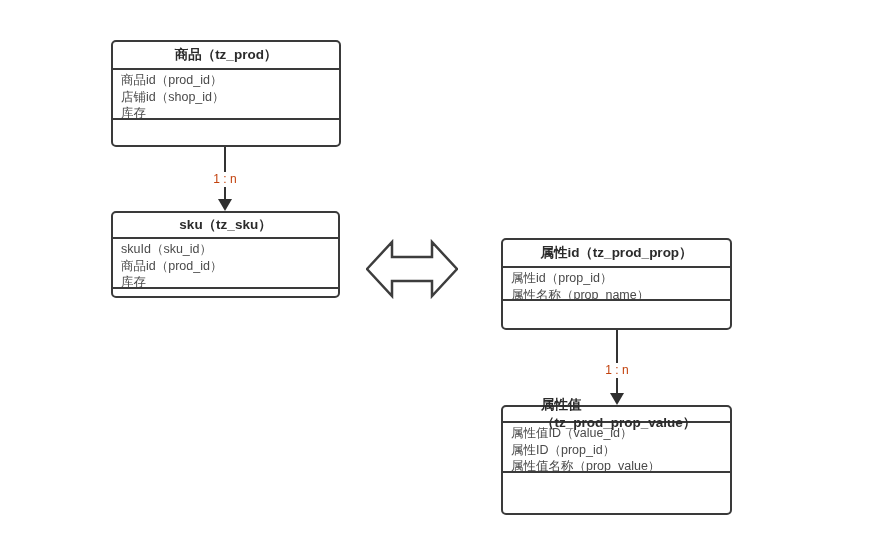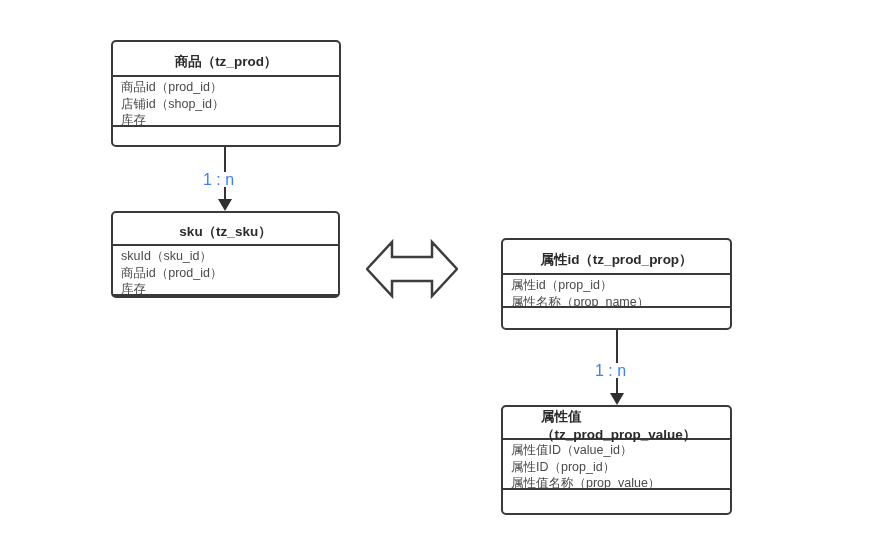--- a/index.html
+++ b/index.html
@@ -10,21 +10,20 @@
   .entity{
     position:absolute;box-sizing:border-box;
     border:2px solid #3a3a3a;border-radius:5px;background:#fff;
     display:flex;flex-direction:column;color:#4a4a4a;
   }
   .entity .hd{
     box-sizing:border-box;flex:0 0 auto;
     display:flex;align-items:center;justify-content:center;
     font-weight:bold;font-size:13.5px;color:#2b2b2b;
     border-bottom:2px solid #3a3a3a;
-    margin-top:7px;
   }
   .entity .flds{
     box-sizing:border-box;flex:0 0 auto;
     padding:2px 8px 12px 8px;font-size:12.5px;line-height:16.5px;
     border-bottom:2px solid #3a3a3a;white-space:nowrap;overflow:hidden;
   }
   .entity .ft{flex:1 1 auto;}
 
   .e-prod{left:111px;top:40px;width:230px;height:107px;}
   .e-prod .hd{height:28px;}
@@ -32,38 +31,38 @@
 
   .e-sku{left:111px;top:211px;width:229px;height:87px;}
   .e-sku .hd{height:26px;}
   .e-sku .flds{height:50px;}
 
   .e-prop{left:501px;top:238px;width:231px;height:92px;}
   .e-prop .hd{height:28px;}
   .e-prop .flds{height:33px;}
 
   .e-propval{left:501px;top:405px;width:231px;height:110px;}
-  .e-propval .hd{height:26px;padding-left:38px;}
+  .e-propval .hd{height:16px;padding-left:38px;}
   .e-propval .flds{height:50px;}
 
   .vline{position:absolute;width:2px;background:#333;}
   .line1{left:224px;top:147px;height:53px;}
   .line2{left:616px;top:330px;height:64px;}
 
   .arrowhead{
     position:absolute;width:0;height:0;
     border-left:7px solid transparent;border-right:7px solid transparent;
     border-top:12px solid #2f2f2f;
   }
   .ah1{left:218px;top:199px;}
   .ah2{left:610px;top:393px;}
 
   .conn-label{
-    position:absolute;width:44px;text-align:left;
-    background:#fff;color:#3b82f6;font-size:16px;line-height:15px;
+    position:absolute;width:44px;text-align:center;
+    background:#fff;color:#c2410c;font-size:12px;line-height:15px;
   }
   .cl1{left:203px;top:172px;}
   .cl2{left:595px;top:363px;}
 
   .dblarrow{position:absolute;left:366px;top:239px;width:92px;height:60px;}
 </style>
 </head>
 <body>
 
 <div class="canvas">

